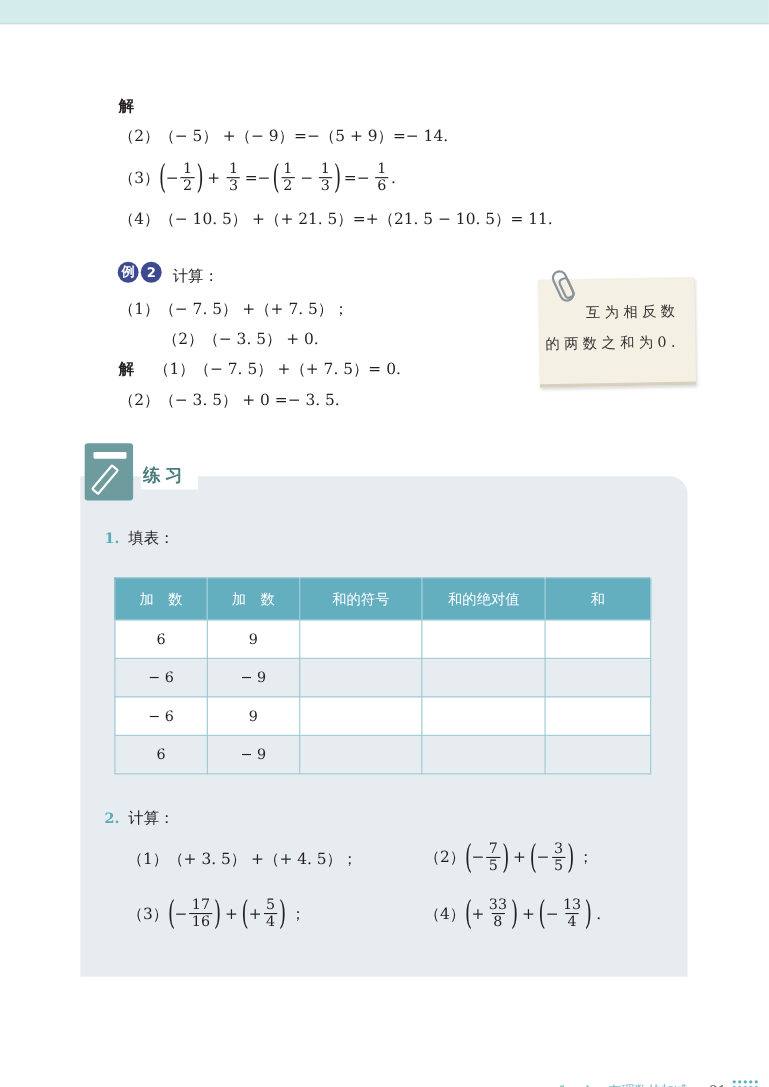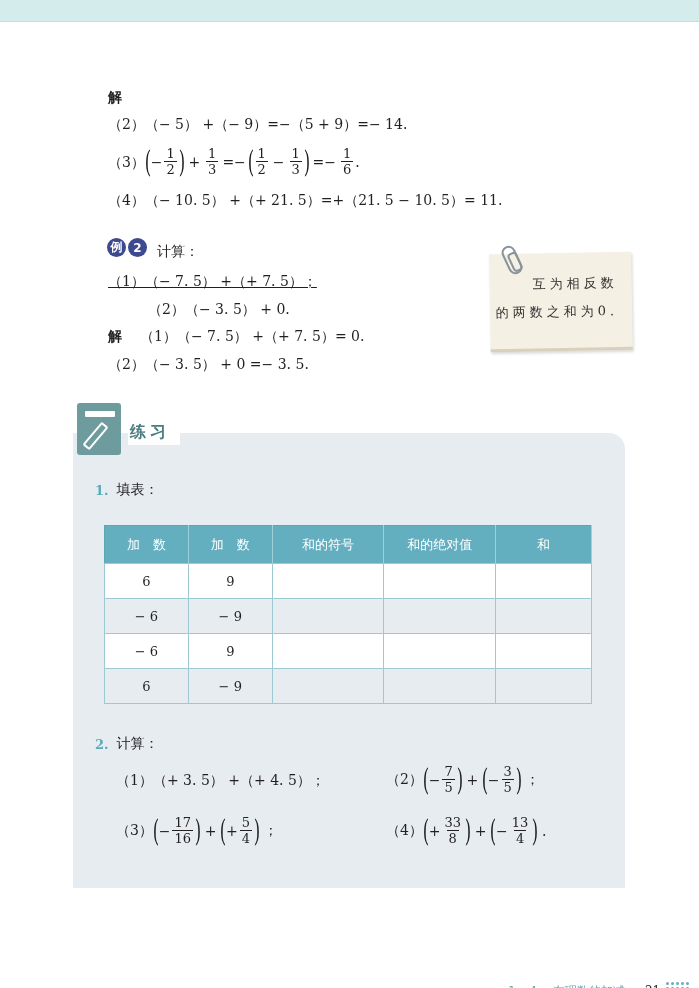--- a/index.html
+++ b/index.html
@@ -94,21 +94,21 @@
   <span>（4）（− 10. 5） +（+ 21. 5）=+（21. 5 − 10. 5）= 11.</span>
 </div>
 
 <div class="example-badge">
   <span class="badge-circle">例</span>
   <span class="badge-circle">2</span>
 </div>
 <div class="line" style="left:157px; top:242px;">
   <span>计算：</span>
 </div>
-<div class="line" style="left:108px; top:272px;text-decoration:underline;">
+<div class="line" style="left:108px; top:272px;">
   <span>（1）（− 7. 5） +（+ 7. 5）；</span>
 </div>
 <div class="line" style="left:108px; top:300px;margin-left:40px;">
   <span>（2）（− 3. 5） + 0.</span>
 </div>
 <div class="line" style="left:108px; top:327px;">
   <span class="jie">解</span>
   <span>（1）（− 7. 5） +（+ 7. 5）= 0.</span>
 </div>
 <div class="line" style="left:108px; top:355px;align-items:center;">

